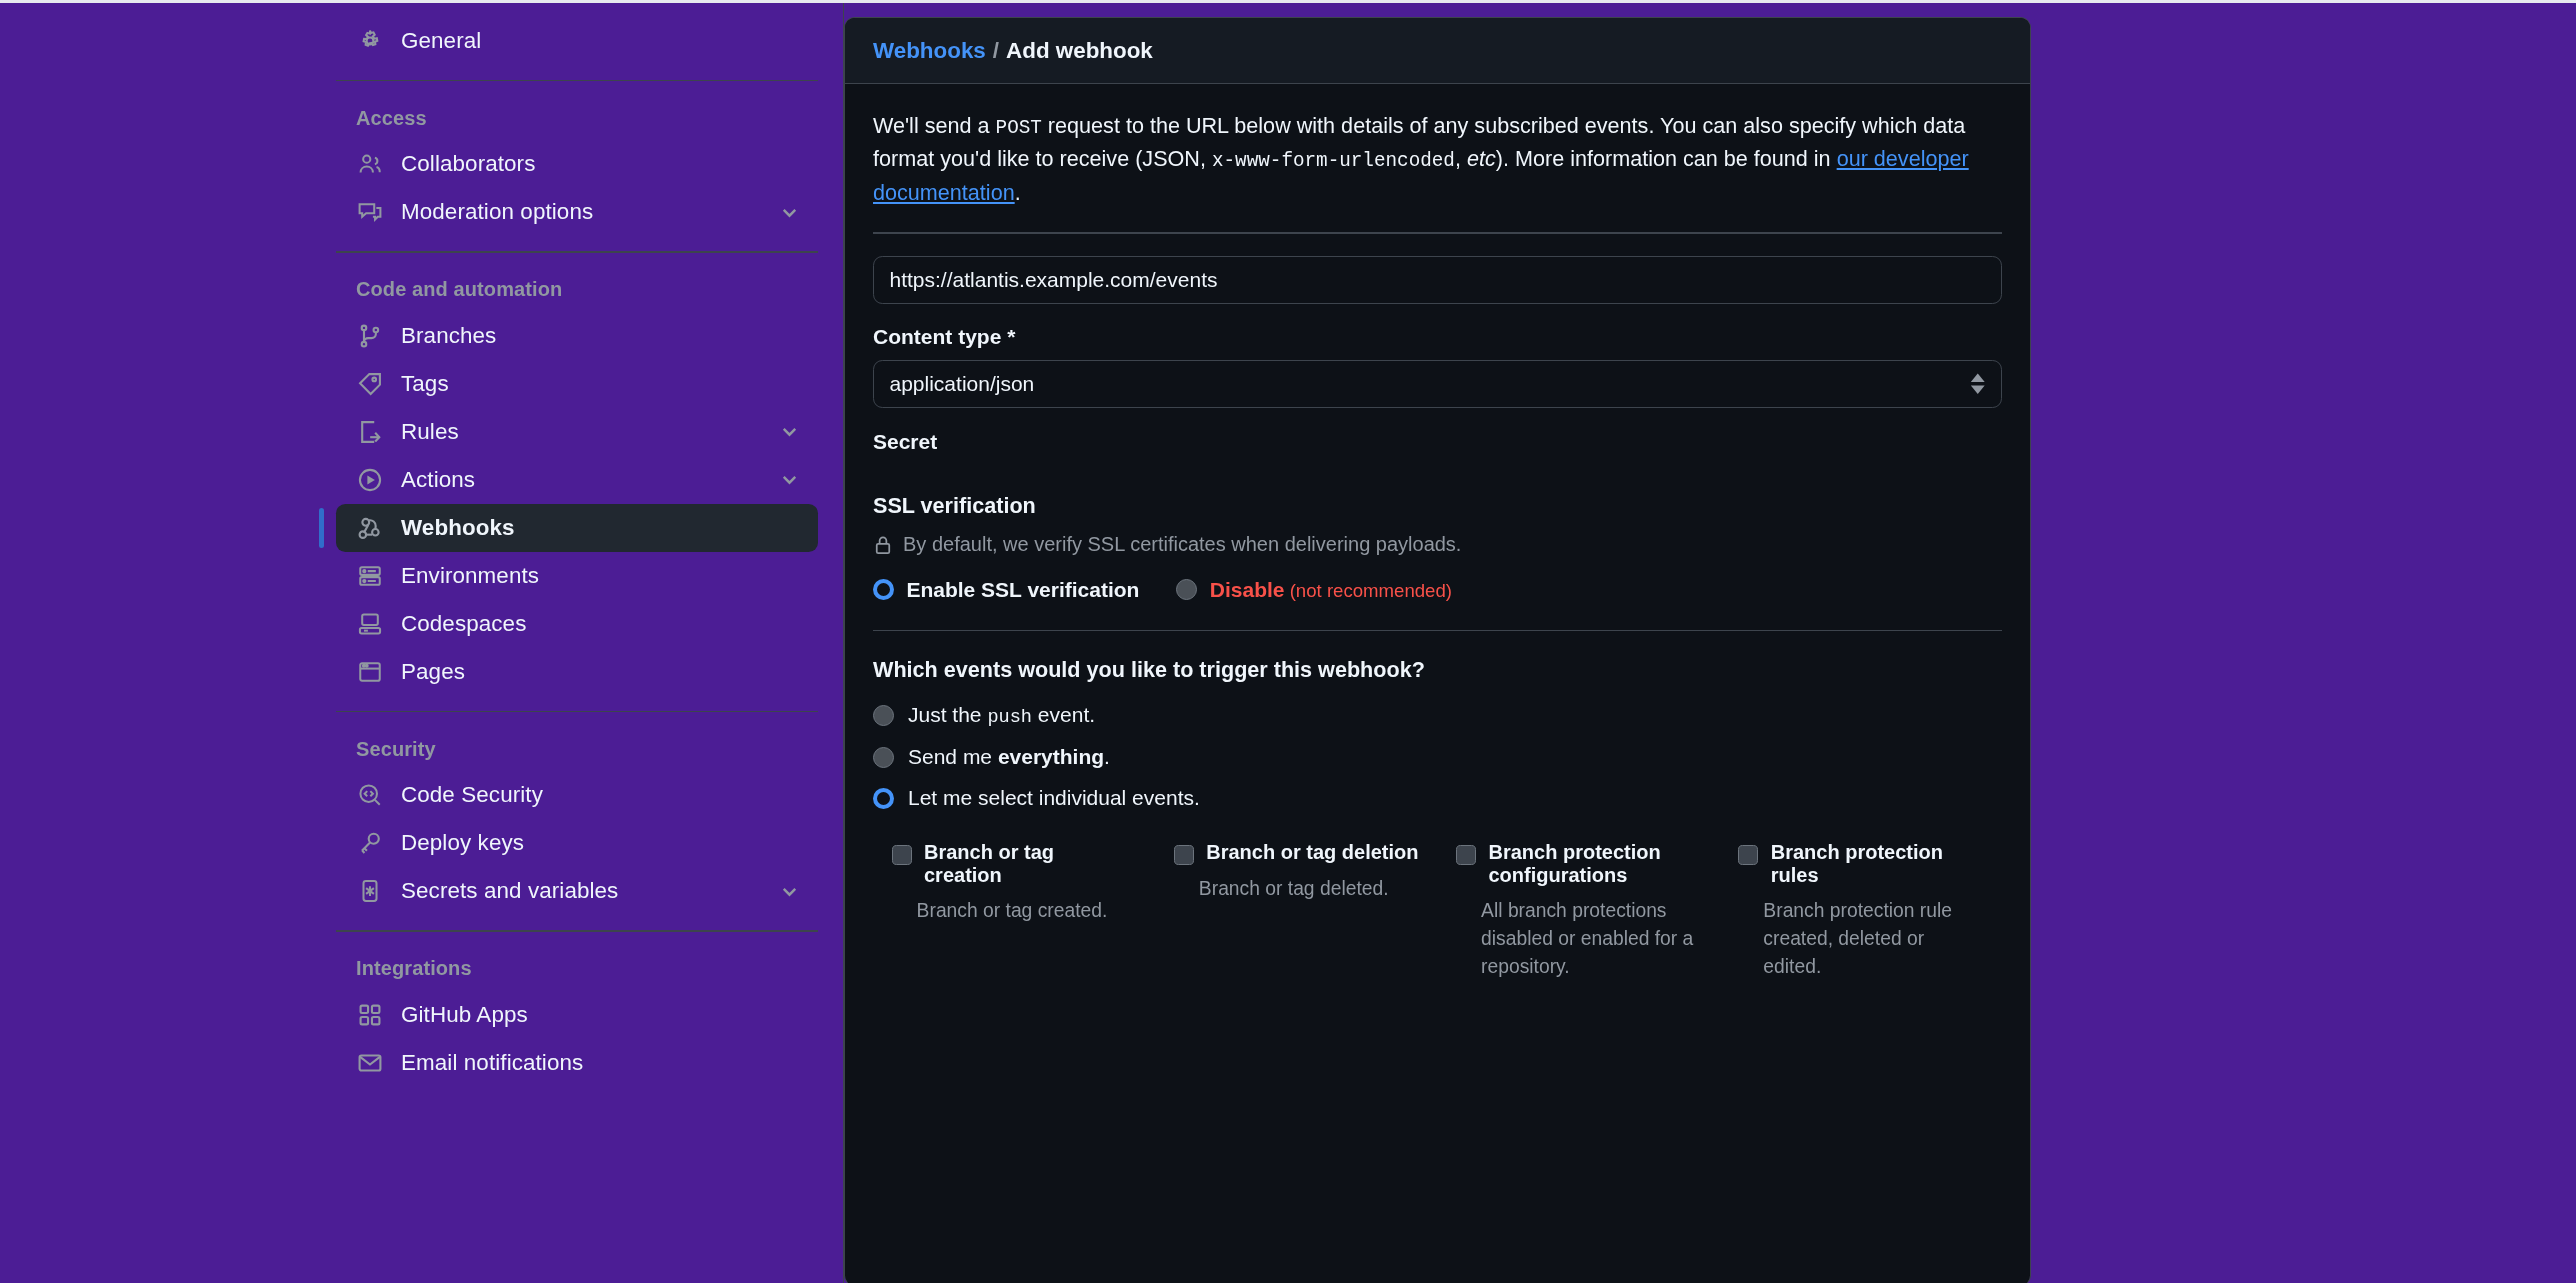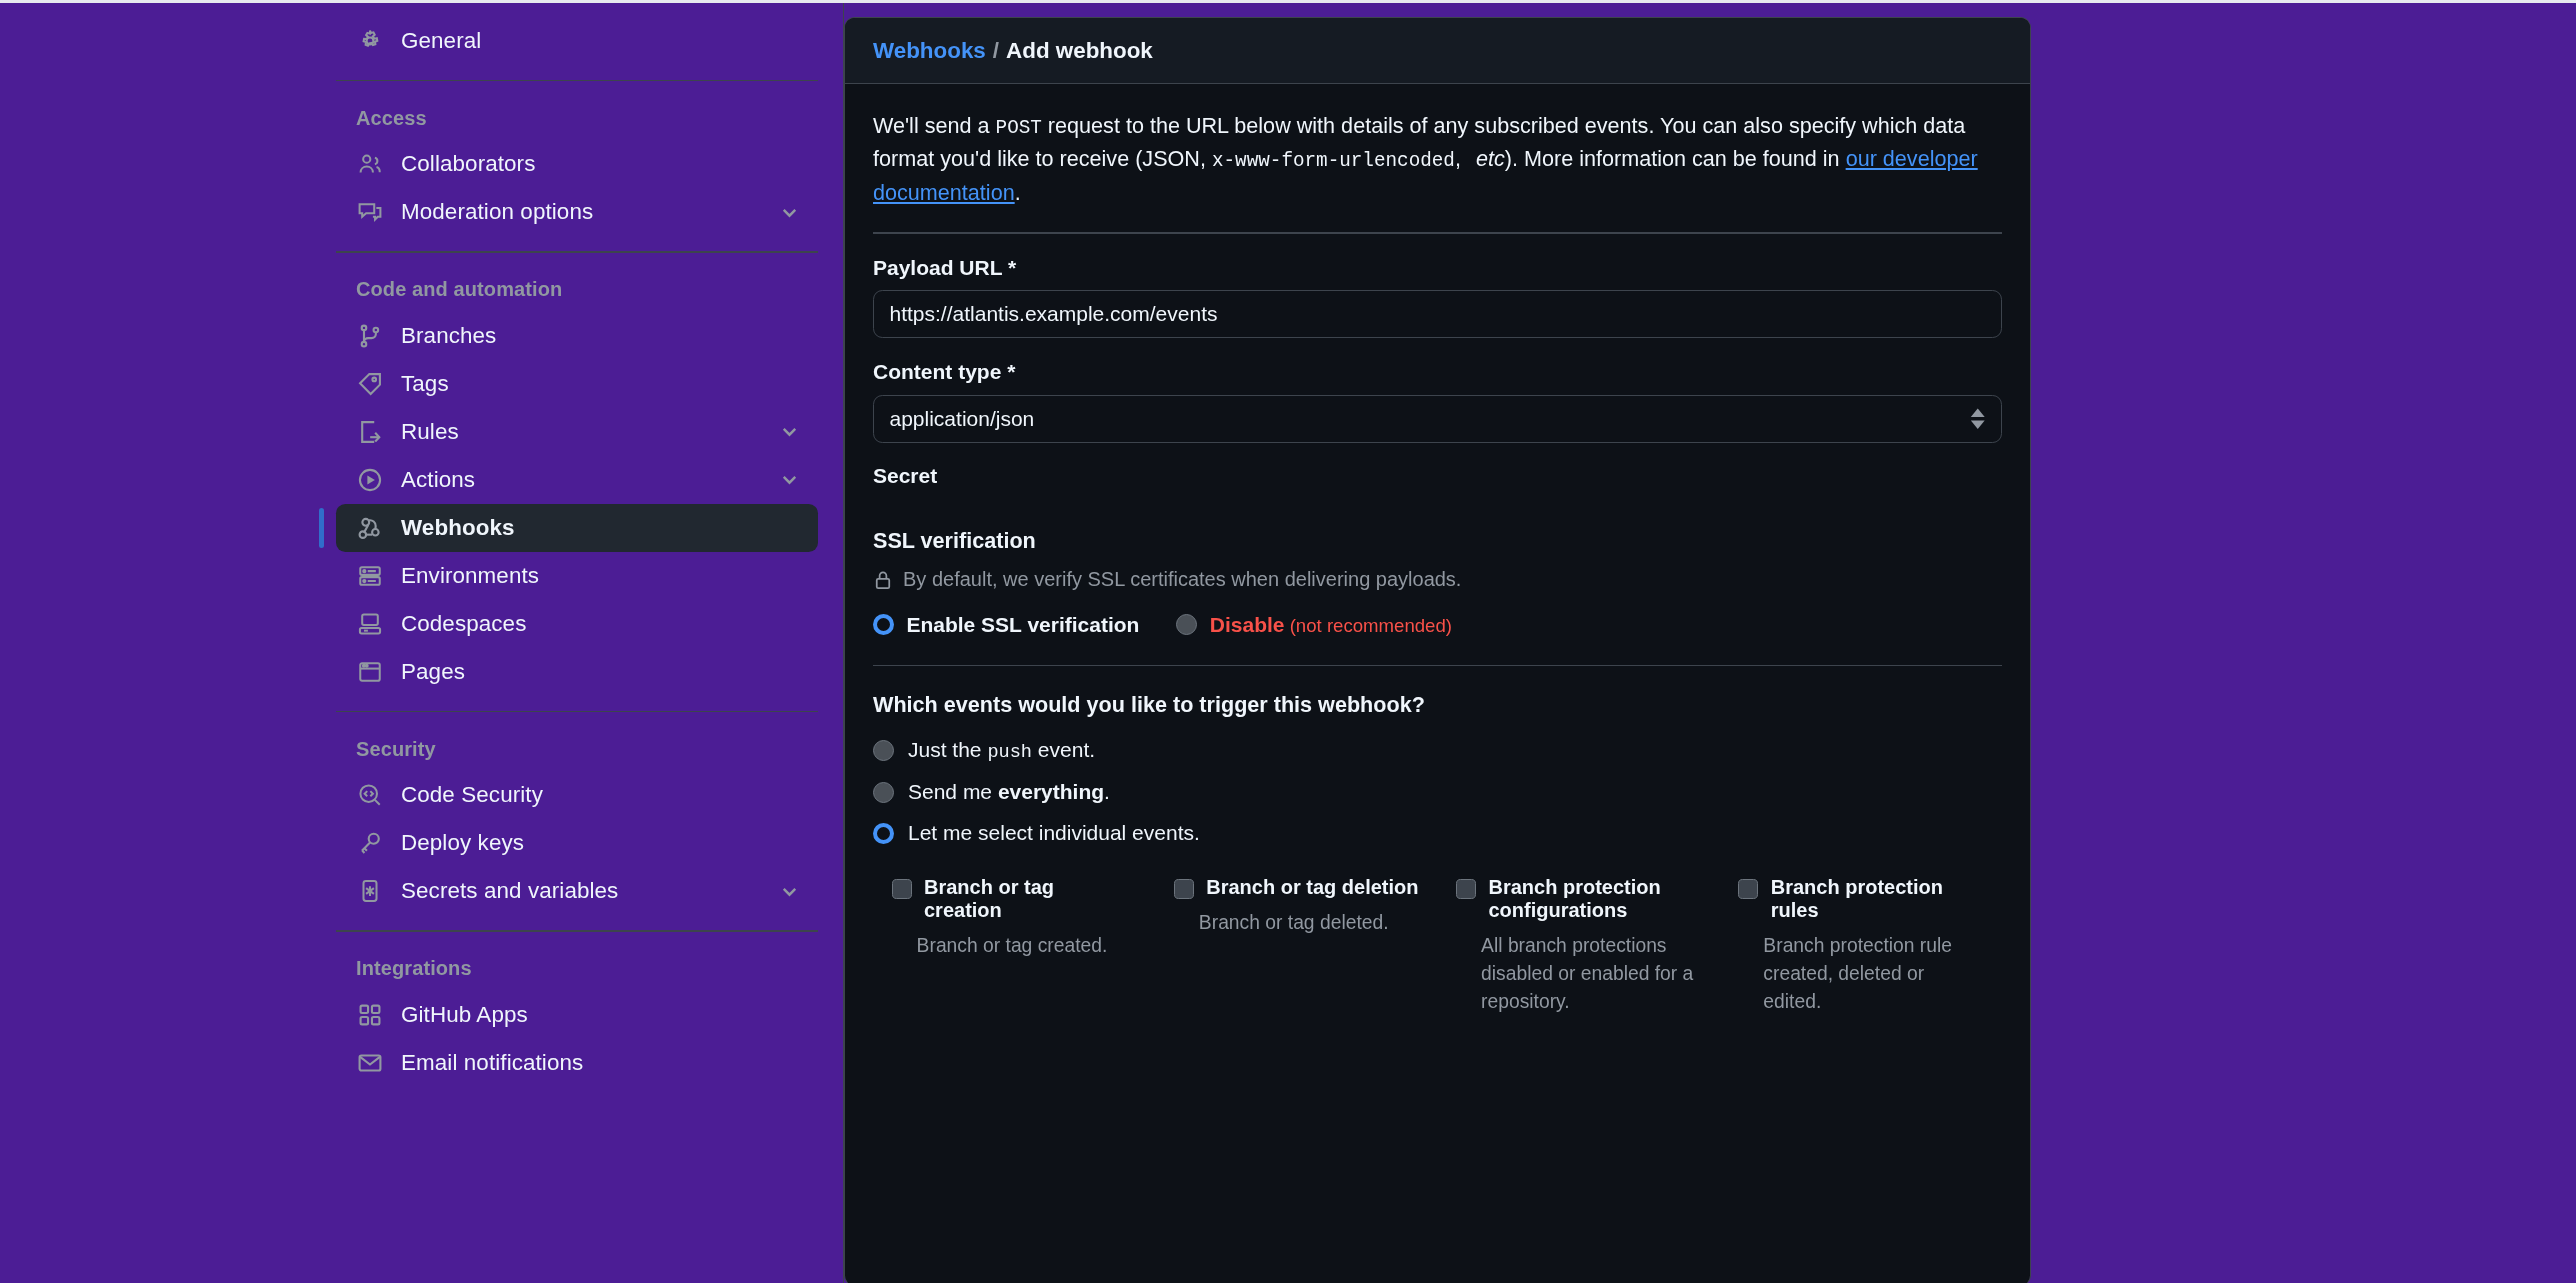--- a/index.html
+++ b/index.html
@@ -120,21 +120,21 @@
   .intro {
     font-size: 21.6px;
     line-height: 1.52;
     color: #f0f6fc;
     padding: 26px 0 23px 0;
   }
   .intro code {
     font-family: "Liberation Mono", monospace;
     font-size: 19.3px;
   }
-  .intro i { font-style: italic; margin-left: 9px; }
+  .intro i { font-style: italic; }
   .intro a { color: #4493f8; text-decoration: underline; }
 
   .hr { height: 1.5px; background: #3d444d; }
 
   .field { padding-top: 21.6px; }
   .field-label {
     font-size: 21px;
     font-weight: bold;
     color: #f0f6fc;
     margin-bottom: 10.8px;
@@ -452,21 +452,20 @@
 
       <div class="card-body">
 
         <p class="intro">
           <span>We'll send a </span><code>POST</code><span> request to the URL below with details of any subscribed events. You can also specify which data format you'd like to receive (JSON, </span><code>x-www-form-urlencoded</code><span>, </span><i>etc</i><span>). More information can be found in </span><a href="#">our developer documentation</a><span>.</span>
         </p>
 
         <div class="hr"></div>
 
         <div class="field">
-          <div class="field-label">Payload URL *</div>
           <div class="inputbox">https://atlantis.example.com/events</div>
         </div>
 
         <div class="field">
           <div class="field-label">Content type *</div>
           <div class="inputbox selectbox">
             <span>application/json</span>
             <span class="sel-arrows">
               <svg viewBox="0 0 20 13">
                   <polygon points="10,1 19,12 1,12" fill="currentColor"></polygon>

